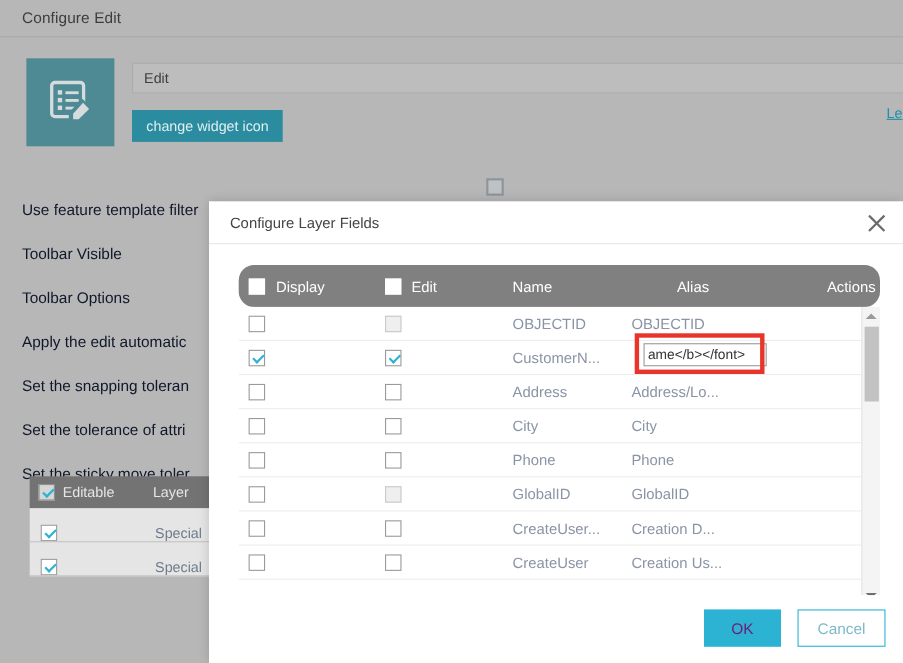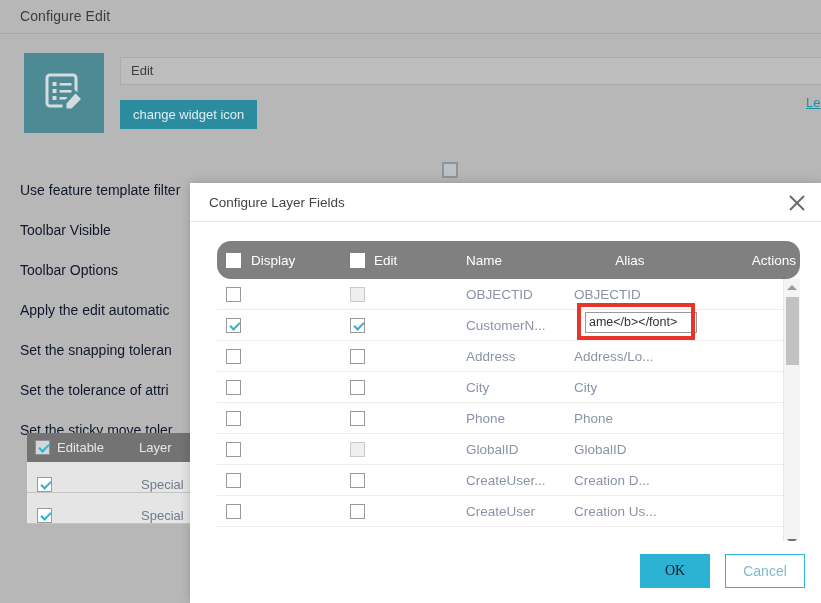--- a/index.html
+++ b/index.html
@@ -148,22 +148,22 @@
   #alias-highlight{
     position:absolute;left:360px;top:24px;width:118px;height:37px;
     border:4px solid #e8342a;box-sizing:border-box;pointer-events:none;
   }
 
   #modal-footer{
     position:absolute;left:0;bottom:0;width:631px;height:62px;background:#fff;
   }
   #ok-button{
     position:absolute;left:450px;top:13px;width:70px;height:34px;
-    background:#2cb3d4;border:0;color:#0f172a;font-size:14px;
-    font-family:Liberation Serif, serif;cursor:pointer;
+    background:#2cb3d4;border:0;color:#701a75;font-size:14px;
+    font-family:Liberation Sans, sans-serif;cursor:pointer;
   }
   #cancel-button{
     position:absolute;left:535px;top:13px;width:80px;height:34px;
     background:#fff;border:1px solid #2cb3d4;color:#7fb9cc;font-size:14px;
     font-family:"Liberation Sans", sans-serif;cursor:pointer;
   }
 </style>
 </head>
 <body>
 

